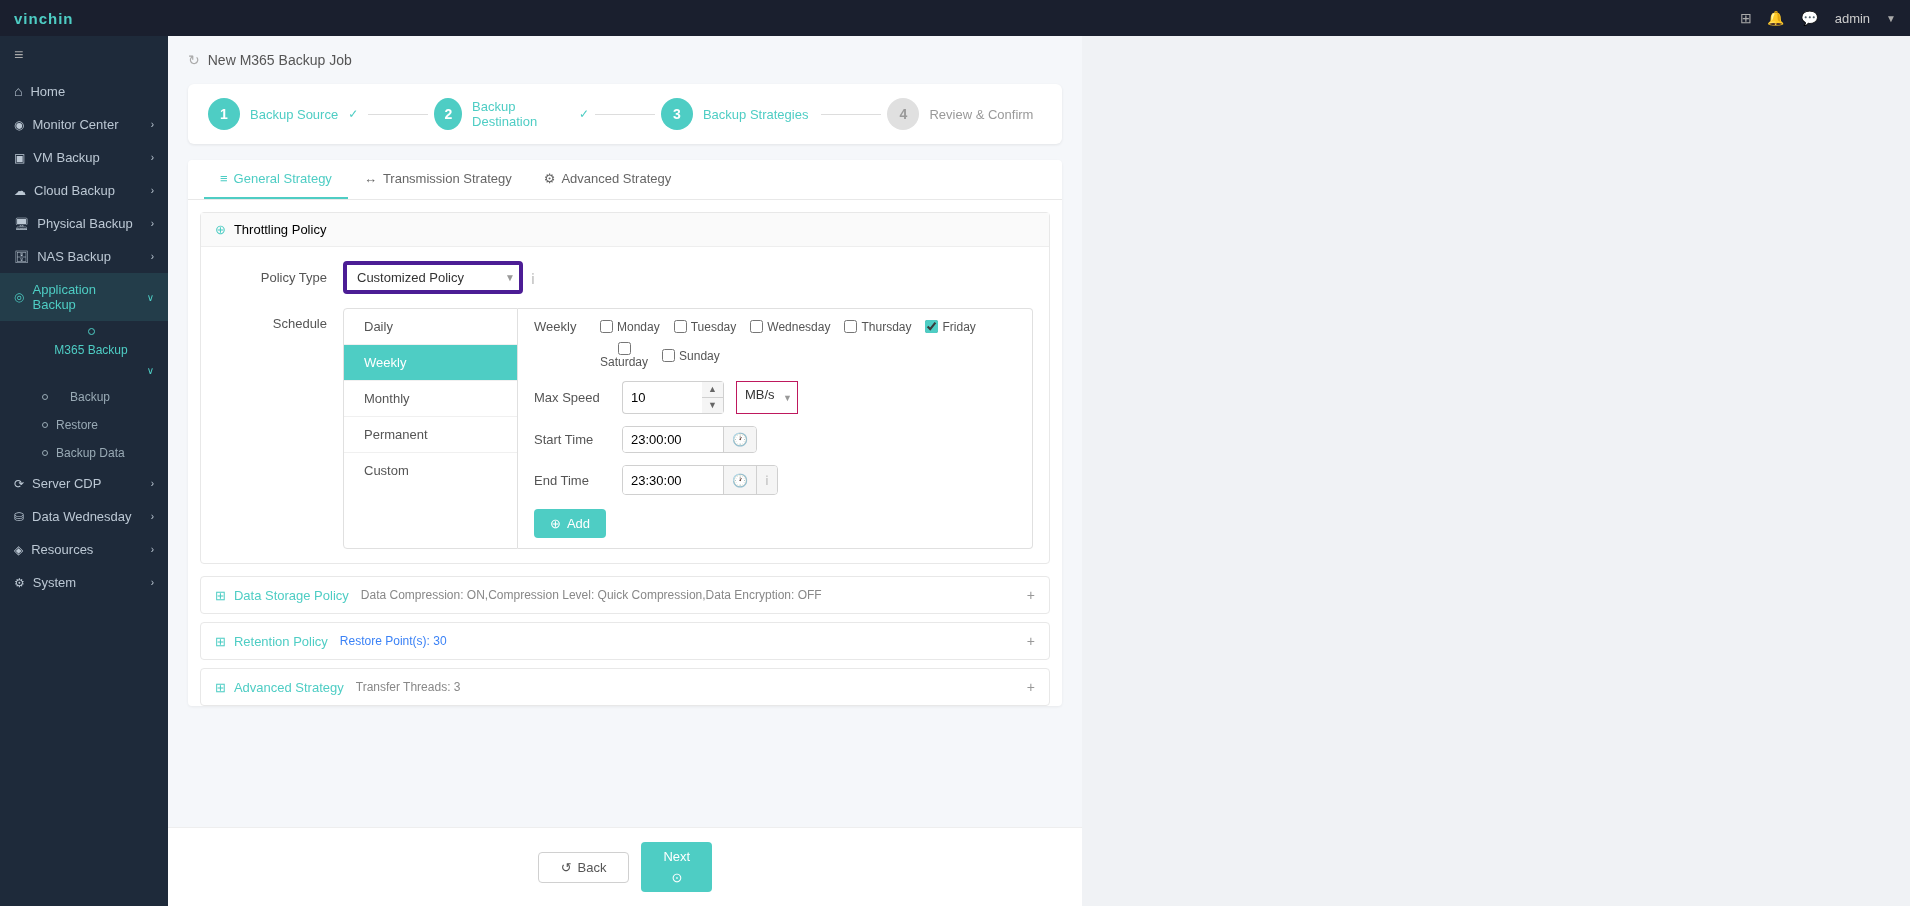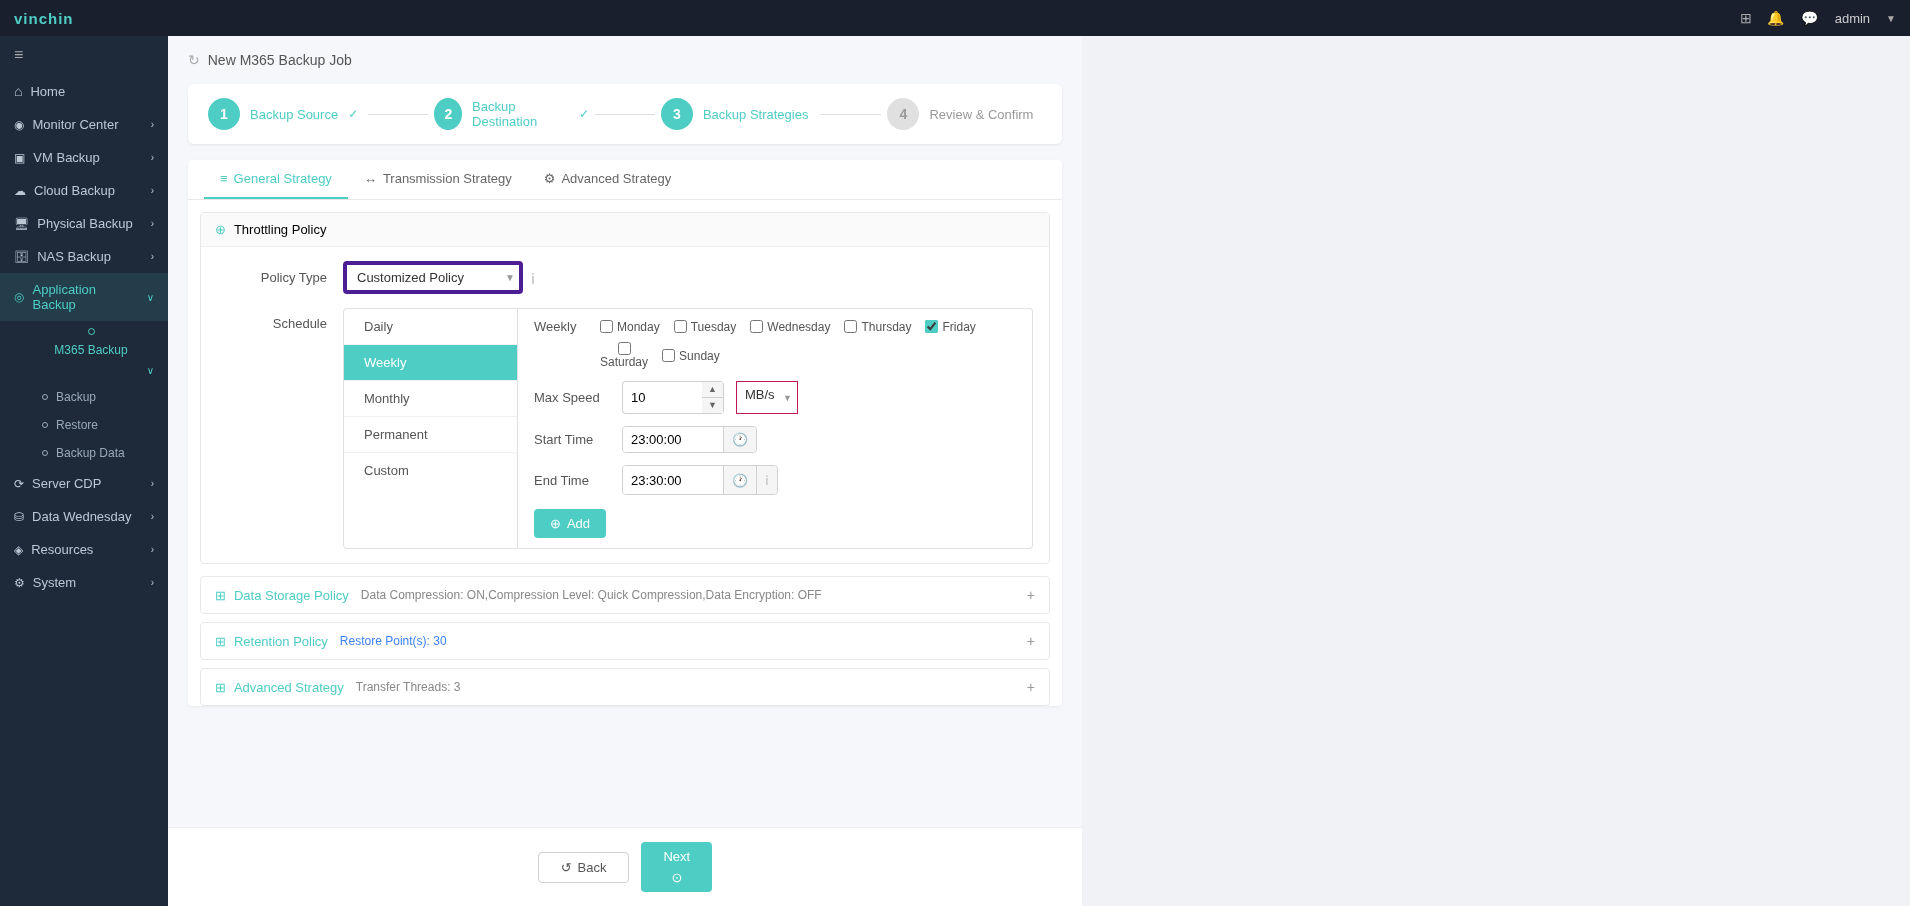--- a/index.html
+++ b/index.html
@@ -63,21 +63,21 @@
       <span style="font-size:12px;color:#4ecdc4;">◎</span>
       <span>Application Backup</span>
       <span style="margin-left:auto;font-size:10px;">∨</span>
     </div>
 
     <div style="display:flex;align-items:center;gap:8px;padding:7px 14px 7px 28px;color:#4ecdc4;cursor:pointer;font-size:12px;flex-direction:column;">
       <span style="width:7px;height:7px;border-radius:50%;border:1px solid currentColor;display:inline-block;"></span>
       <span>M365 Backup</span>
       <span style="margin-left:auto;font-size:10px;">∨</span>
     </div>
-    <div style="display:flex;align-items:center;gap:8px;padding:7px 14px 7px 42px;color:#99aab5;cursor:pointer;font-size:12px;">
+    <div style="display:flex;align-items:center;gap:22px;padding:7px 14px 7px 42px;color:#99aab5;cursor:pointer;font-size:12px;">
       <span style="width:6px;height:6px;border-radius:50%;border:1px solid currentColor;display:inline-block;"></span>
       <span>Backup</span>
     </div>
     <div style="display:flex;align-items:center;gap:8px;padding:7px 14px 7px 42px;color:#99aab5;cursor:pointer;font-size:12px;">
       <span style="width:6px;height:6px;border-radius:50%;border:1px solid currentColor;display:inline-block;"></span>
       <span>Restore</span>
     </div>
     <div style="display:flex;align-items:center;gap:8px;padding:7px 14px 7px 42px;color:#99aab5;cursor:pointer;font-size:12px;">
       <span style="width:6px;height:6px;border-radius:50%;border:1px solid currentColor;display:inline-block;"></span>
       <span>Backup Data</span>

